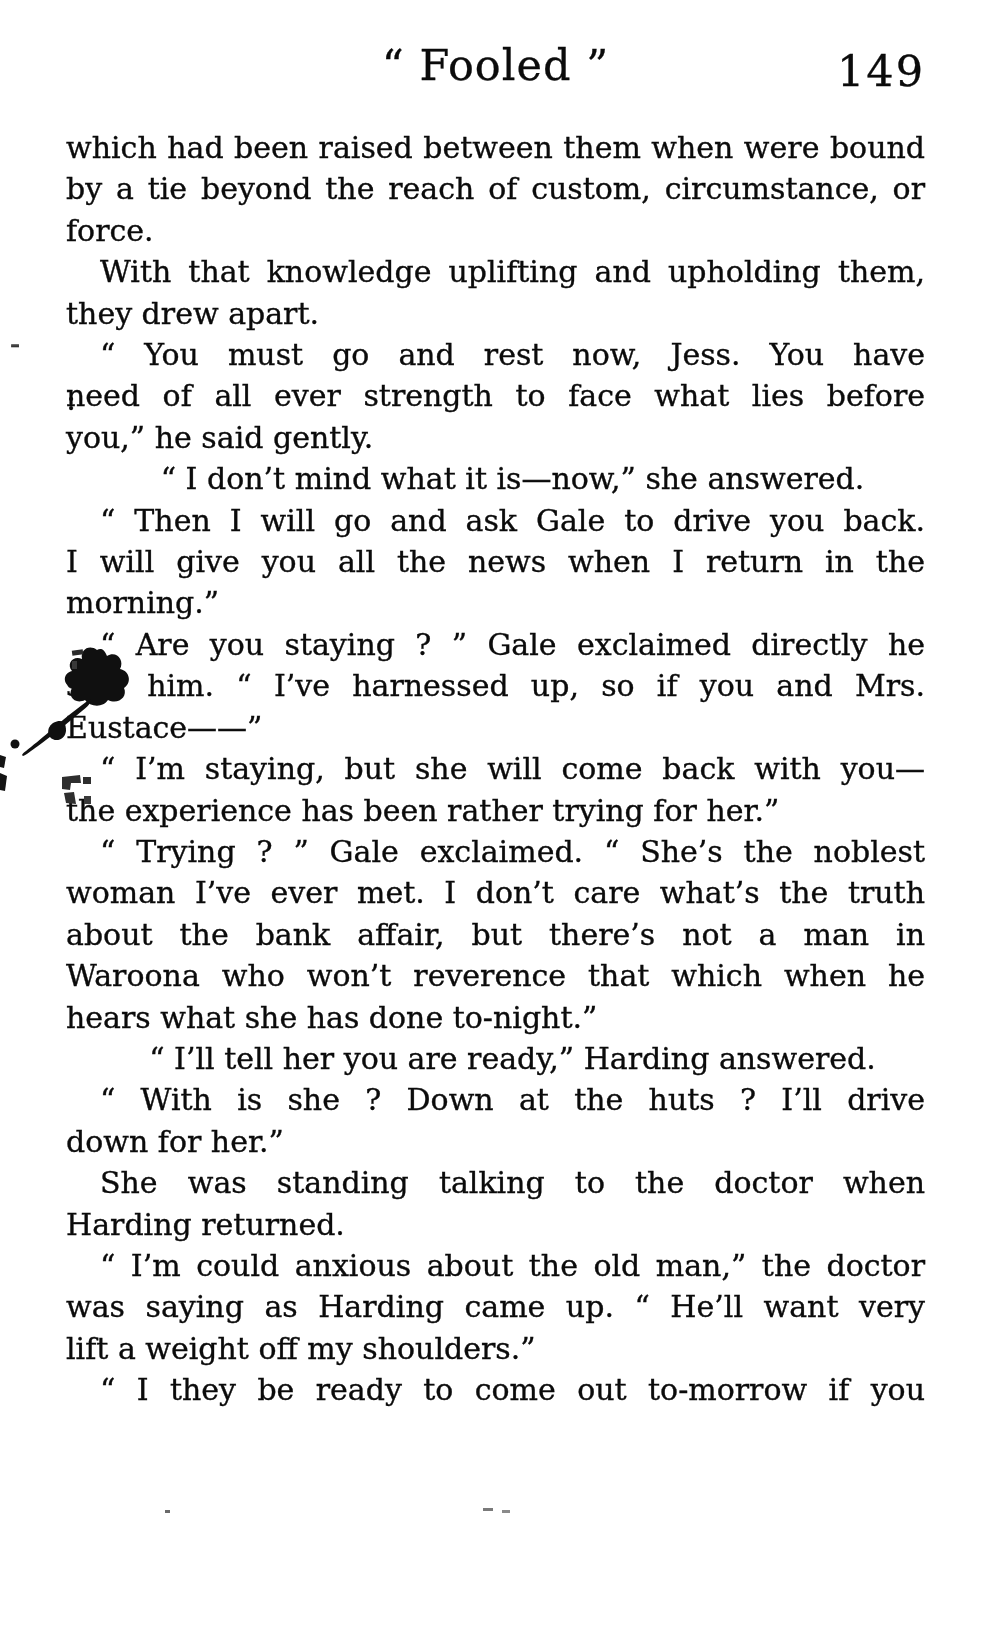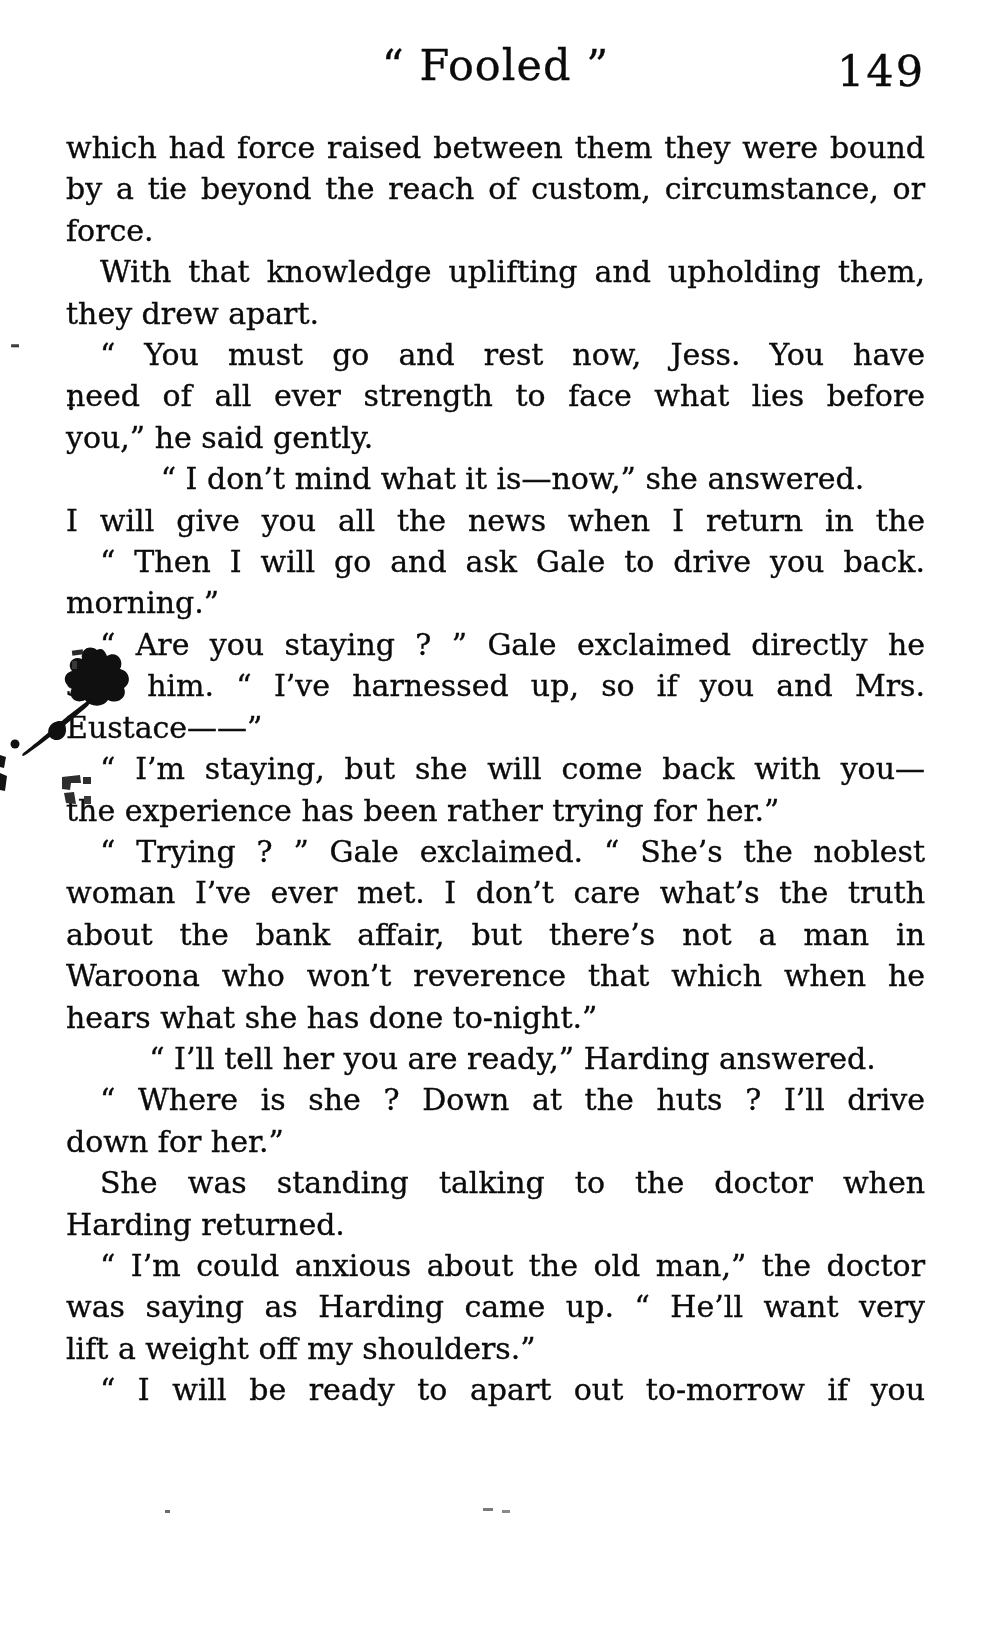--- a/index.html
+++ b/index.html
@@ -55,39 +55,39 @@
 
   <div class="page-header">
     <div class="page-title">“ Fooled ”</div>
     <div class="page-number">149</div>
   </div>
 
   <div class="text-block">
     <span class="margin-colon">:</span>
     <span class="margin-dash">-</span>
   <div>
-        <div class="line jl">which had force raised between them they were bound</div>
+        <div class="line jl">which had been raised between them when were bound</div>
         <div class="line jl">by a tie beyond the reach of custom, circumstance, or</div>
         <div class="line">force.</div>
       </div>
       <div>
         <div class="line jl ind">With that knowledge uplifting and upholding them,</div>
         <div class="line">they drew apart.</div>
       </div>
       <div>
         <div class="line jl ind">“ You must go and rest now, Jess.  You have</div>
         <div class="line jl">need of all ever strength to face what lies before</div>
         <div class="line">you,” he said gently.</div>
       </div>
       <div>
         <div class="line ind">“ I don’t mind what it is—now,” she answered.</div>
       </div>
       <div>
+        <div class="line jl ind">“ Then I will go and ask Gale to drive you back.</div>
         <div class="line jl">I will give you all the news when I return in the</div>
-        <div class="line jl ind">“ Then I will go and ask Gale to drive you back.</div>
         <div class="line">morning.”</div>
       </div>
       <div>
         <div class="line jl ind">“ Are you staying ? ” Gale exclaimed directly he</div>
         <div class="line jl">saw him.  “ I’ve harnessed up, so if you and Mrs.</div>
         <div class="line">Eustace——”</div>
       </div>
       <div>
         <div class="line jl ind">“ I’m staying, but she will come back with you—</div>
         <div class="line">the experience has been rather trying for her.”</div>
@@ -96,34 +96,34 @@
         <div class="line jl ind">“ Trying ? ” Gale exclaimed.  “ She’s the noblest</div>
         <div class="line jl">woman I’ve ever met.  I don’t care what’s the truth</div>
         <div class="line jl">about the bank affair, but there’s not a man in</div>
         <div class="line jl">Waroona who won’t reverence that which when he</div>
         <div class="line">hears what she has done to-night.”</div>
       </div>
       <div>
         <div class="line ind">“ I’ll tell her you are ready,” Harding answered.</div>
       </div>
       <div>
-        <div class="line jl ind">“ Where is she ?  Down at the huts ?  I’ll drive</div>
+        <div class="line jl ind">“ With is she ?  Down at the huts ?  I’ll drive</div>
         <div class="line">down for her.”</div>
       </div>
       <div>
         <div class="line jl ind">She was standing talking to the doctor when</div>
         <div class="line">Harding returned.</div>
       </div>
       <div>
         <div class="line jl ind">“ I’m could anxious about the old man,” the doctor</div>
         <div class="line jl">was saying as Harding came up.  “ He’ll want very</div>
         <div class="line">lift a weight off my shoulders.”</div>
       </div>
       <div>
-        <div class="line jl ind">“ I will be ready to apart out to-morrow if you</div>
+        <div class="line jl ind">“ I they be ready to come out to-morrow if you</div>
       </div>
     </div>
 
   <svg class="ink-layer" width="1000" height="1626" viewBox="0 0 1000 1626">
 
     <g fill="#101010">
       <path d="M97,650 C89,644 80,650 82,659 C73,655 66,664 72,671 C63,673 62,684 72,688
                C67,696 75,705 85,700 C90,707 103,708 108,700 C118,705 128,697 124,688
                C132,683 130,671 120,669 C125,660 116,650 107,656 C104,648 100,648 97,650 Z"></path>
       <rect x="72" y="650" width="11" height="5" fill="#2b2b2b" transform="rotate(-8 77 652)"></rect>

